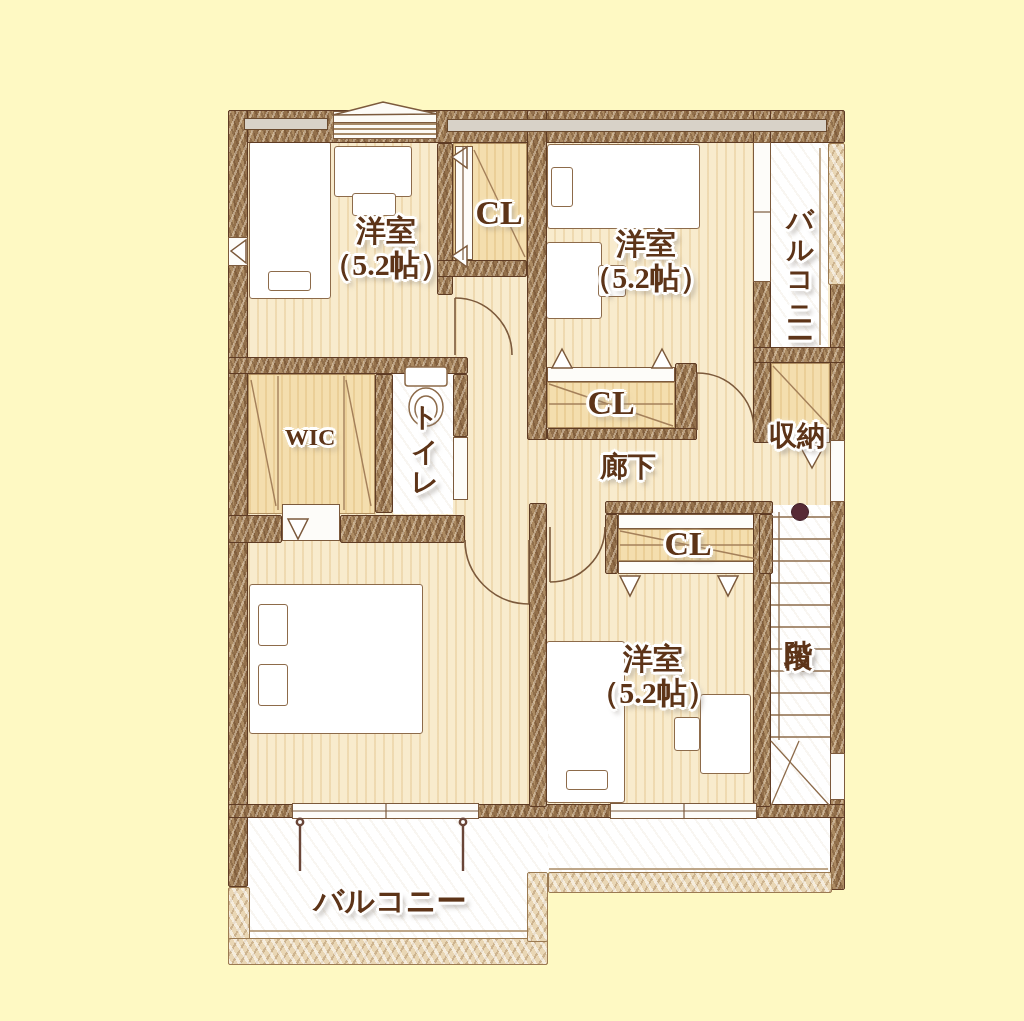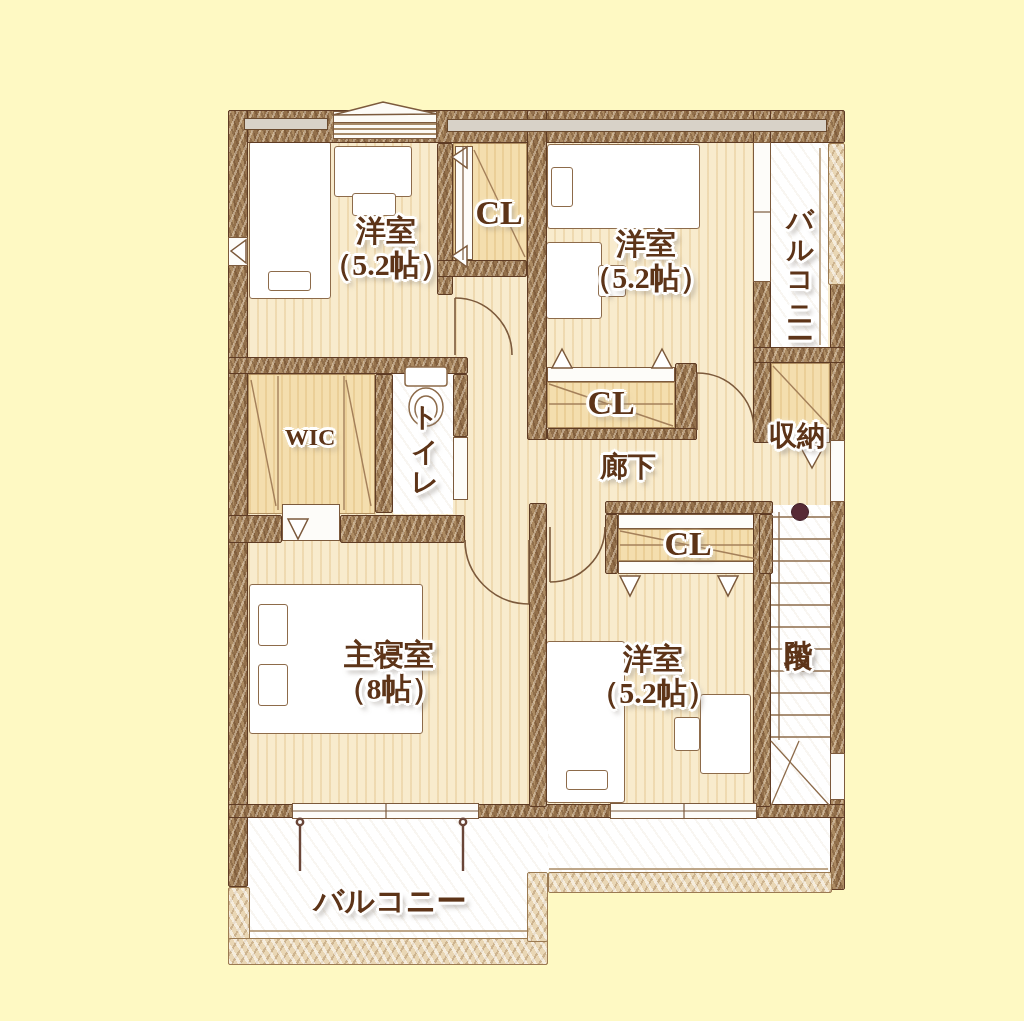--- a/index.html
+++ b/index.html
@@ -219,24 +219,20 @@
     <span style="display:block;">洋室</span>
     <span style="display:block;">（5.2帖）</span>
   </div>
   <div class="vlbl" style="left:800px;top:257px;font-size:27px;">バルコニー</div>
   <div class="lbl" style="left:797px;top:404px;font-size:28px;margin-top:32px;">収納</div>
   <div class="lbl" style="left:310px;top:437px;font-size:24px;">WIC</div>
   <div class="vlbl" style="left:425px;top:437px;font-size:27px;">トイレ</div>
   <div class="lbl" style="left:611px;top:403px;font-size:34px;">CL</div>
   <div class="lbl" style="left:628px;top:467px;font-size:28px;">廊下</div>
   <div class="lbl" style="left:688px;top:544px;font-size:34px;">CL</div>
-  <div class="lbl" style="left:389px;top:672px;font-size:30px;">
-    <span style="display:block;">主寝室</span>
-    <span style="display:block;">（8帖）</span>
-  </div>
   <div class="lbl" style="left:653px;top:676px;font-size:30px;">
     <span style="display:block;">洋室</span>
     <span style="display:block;">（5.2帖）</span>
   </div>
   <div class="vlbl" style="left:798px;top:620px;font-size:28px;">階段</div>
   <div class="lbl" style="left:390px;top:901px;font-size:30px;">バルコニー</div>
 
 </div>
 
 </body></html>

